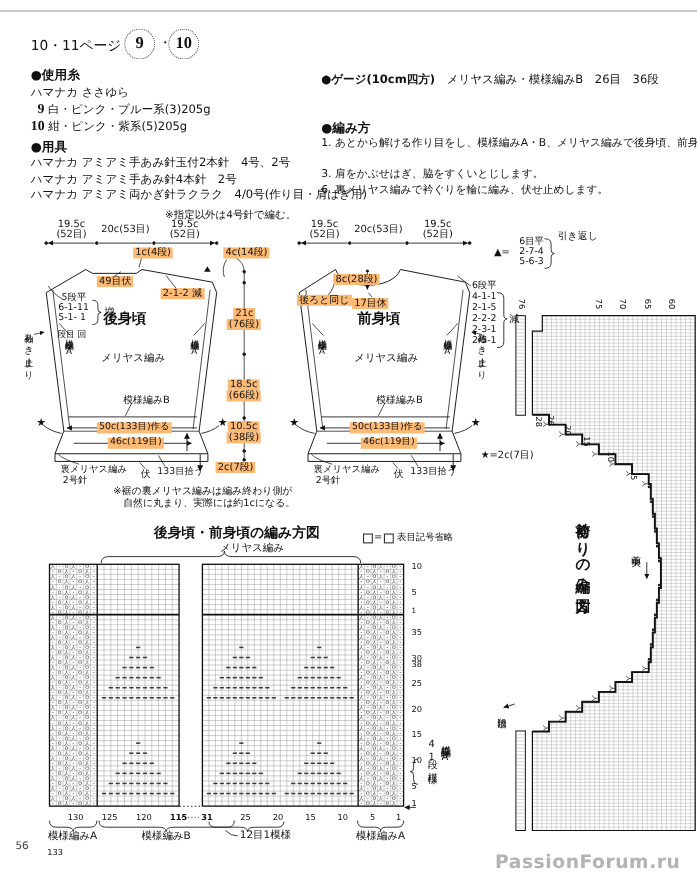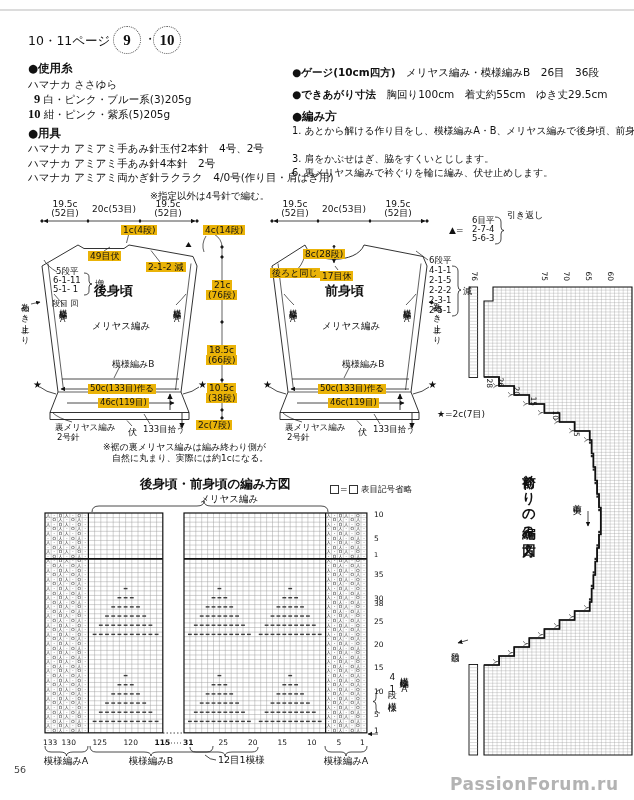--- a/index.html
+++ b/index.html
@@ -3,21 +3,21 @@
 <meta charset="utf-8">
 <style>
   html,body{margin:0;padding:0;background:#e8e8e8;}
   #page{position:relative;width:634px;height:800px;background:#ffffff;overflow:hidden;
         font-family:"DejaVu Sans","Liberation Sans",sans-serif;color:#111;}
   #art{position:absolute;left:0;top:0;z-index:1;}
   .lb{position:absolute;z-index:2;font-size:9px;line-height:1.15;white-space:nowrap;color:#111;}
   .b{font-weight:bold;}
   .t11{font-size:11.5px;}  .t10{font-size:10.5px;} .t095{font-size:9.5px;} .t9{font-size:9px;}
   .t85{font-size:8.5px;} .t8{font-size:8px;} .t13{font-size:13px;}
-  .chip{background:#eab308;padding:0 2px;}
+  .chip{background:#fdba74;padding:0 2px;}
   .ctr{text-align:center;}
   .vt{writing-mode:vertical-rl;text-orientation:upright;letter-spacing:1px;}
   .rn{transform:rotate(90deg);transform-origin:center;font-size:7.5px;}
   .serif{font-family:"Liberation Serif","DejaVu Serif",serif;}
   .badge{position:absolute;z-index:2;width:26px;height:26px;border:1.4px dotted #555;border-radius:50%;
          display:flex;align-items:center;justify-content:center;
          font-family:"Liberation Serif","DejaVu Serif",serif;font-weight:bold;font-size:15px;}
   .sq{position:absolute;z-index:2;width:7px;height:7px;border:1px solid #333;background:#fff;}
   .wm{position:absolute;z-index:3;font-size:17px;color:#b3b3b3;font-weight:bold;letter-spacing:.5px;}
 </style>
@@ -1446,21 +1446,20 @@
 <div class="lb t11 b" style="left:28px;top:62px">●使用糸</div>
 <div class="lb t10" style="left:28px;top:78px">ハマナカ ささゆら</div>
 <div class="lb t10" style="left:34px;top:92px"><span class="serif b" style="font-size:12.5px">9</span> <span>白・ピンク・ブルー系(3)205g</span></div>
 <div class="lb t10" style="left:28px;top:107px"><span class="serif b" style="font-size:12.5px">10</span> <span>紺・ピンク・紫系(5)205g</span></div>
 <div class="lb t11 b" style="left:28px;top:127px">●用具</div>
 <div class="lb t10" style="left:28px;top:142px">ハマナカ アミアミ手あみ針玉付2本針　4号、2号</div>
 <div class="lb t10" style="left:28px;top:157px">ハマナカ アミアミ手あみ針4本針　2号</div>
 <div class="lb t10" style="left:28px;top:171px">ハマナカ アミアミ両かぎ針ラクラク　4/0号(作り目・肩はぎ用)</div>
 
 <div class="lb t10" style="left:292px;top:66px"><span class="b">●ゲージ(10cm四方)</span>　<span>メリヤス編み・模様編みB　26目　36段</span></div>
-<div class="lb t10" style="left:292px;top:88px"><span class="b">●できあがり寸法</span>　<span>胸回り100cm　着丈約55cm　ゆき丈29.5cm</span></div>
 <div class="lb t11 b" style="left:292px;top:110px">●編み方</div>
 <div class="lb" style="left:292px;top:125px;font-size:9.8px">1. あとから解ける作り目をし、模様編みA・B、メリヤス編みで後身頃、前身頃を編みます。</div>
 <div class="lb" style="left:292px;top:153px;font-size:9.8px">3. 肩をかぶせはぎ、脇をすくいとじします。</div>
 <div class="lb" style="left:292px;top:167px;font-size:9.8px">6. 裏メリヤス編みで衿ぐりを輪に編み、伏せ止めします。</div>
 
 <div class="lb t095" style="left:150px;top:191px;width:182px;text-align:left">※指定以外は4号針で編む。</div>
 
 <div class="lb t9 ctr" style="left:47px;top:199px;width:36px">19.5c</div>
 <div class="lb t9 ctr" style="left:47px;top:208px;width:36px">(52目)</div>
 <div class="lb t9 ctr" style="left:92px;top:204px;width:44px">20c(53目)</div>
@@ -1574,21 +1573,21 @@
       <div class="lb " style="left: 374px; top: 552px; font-size: 6.5px;">1</div>
       <div class="lb " style="left: 374px; top: 557px; font-size: 7.5px; margin-top: 43px;">38</div>
       <div class="lb " style="left: 374px; top: 571px; font-size: 7.5px;">35</div>
       <div class="lb " style="left: 374px; top: 594.5px; font-size: 7.5px;">30</div>
       <div class="lb " style="left: 374px; top: 617.5px; font-size: 7.5px;">25</div>
       <div class="lb " style="left: 374px; top: 641px; font-size: 7.5px;">20</div>
       <div class="lb " style="left: 374px; top: 664px; font-size: 7.5px;">15</div>
       <div class="lb " style="left: 374px; top: 687.5px; font-size: 7.5px;">10</div>
       <div class="lb " style="left: 374px; top: 710.5px; font-size: 7.5px;">5</div>
       <div class="lb " style="left: 374px; top: 727px; font-size: 7.5px;">1</div>
-      <div class="lb " style="left: 43px; top: 739px; font-size: 7.5px;">133</div>
+      <div class="lb " style="left: 43px; top: 771px; font-size: 7.5px;">133</div>
       <div class="lb " style="left: 61.6px; top: 739px; font-size: 7.5px;">130</div>
       <div class="lb " style="left: 92.6px; top: 739px; font-size: 7.5px;">125</div>
       <div class="lb " style="left: 123.6px; top: 739px; font-size: 7.5px;">120</div>
       <div class="lb " style="left: 154.6px; top: 739px; font-size: 7.5px; font-weight: bold;">115</div>
       <div class="lb " style="left: 183px; top: 739px; font-size: 7.5px; font-weight: bold;">31</div>
       <div class="lb " style="left: 218.4px; top: 739px; font-size: 7.5px;">25</div>
       <div class="lb " style="left: 247.9px; top: 739px; font-size: 7.5px;">20</div>
       <div class="lb " style="left: 277.4px; top: 739px; font-size: 7.5px;">15</div>
       <div class="lb " style="left: 306.9px; top: 739px; font-size: 7.5px;">10</div>
       <div class="lb " style="left: 336.4px; top: 739px; font-size: 7.5px;">5</div>

